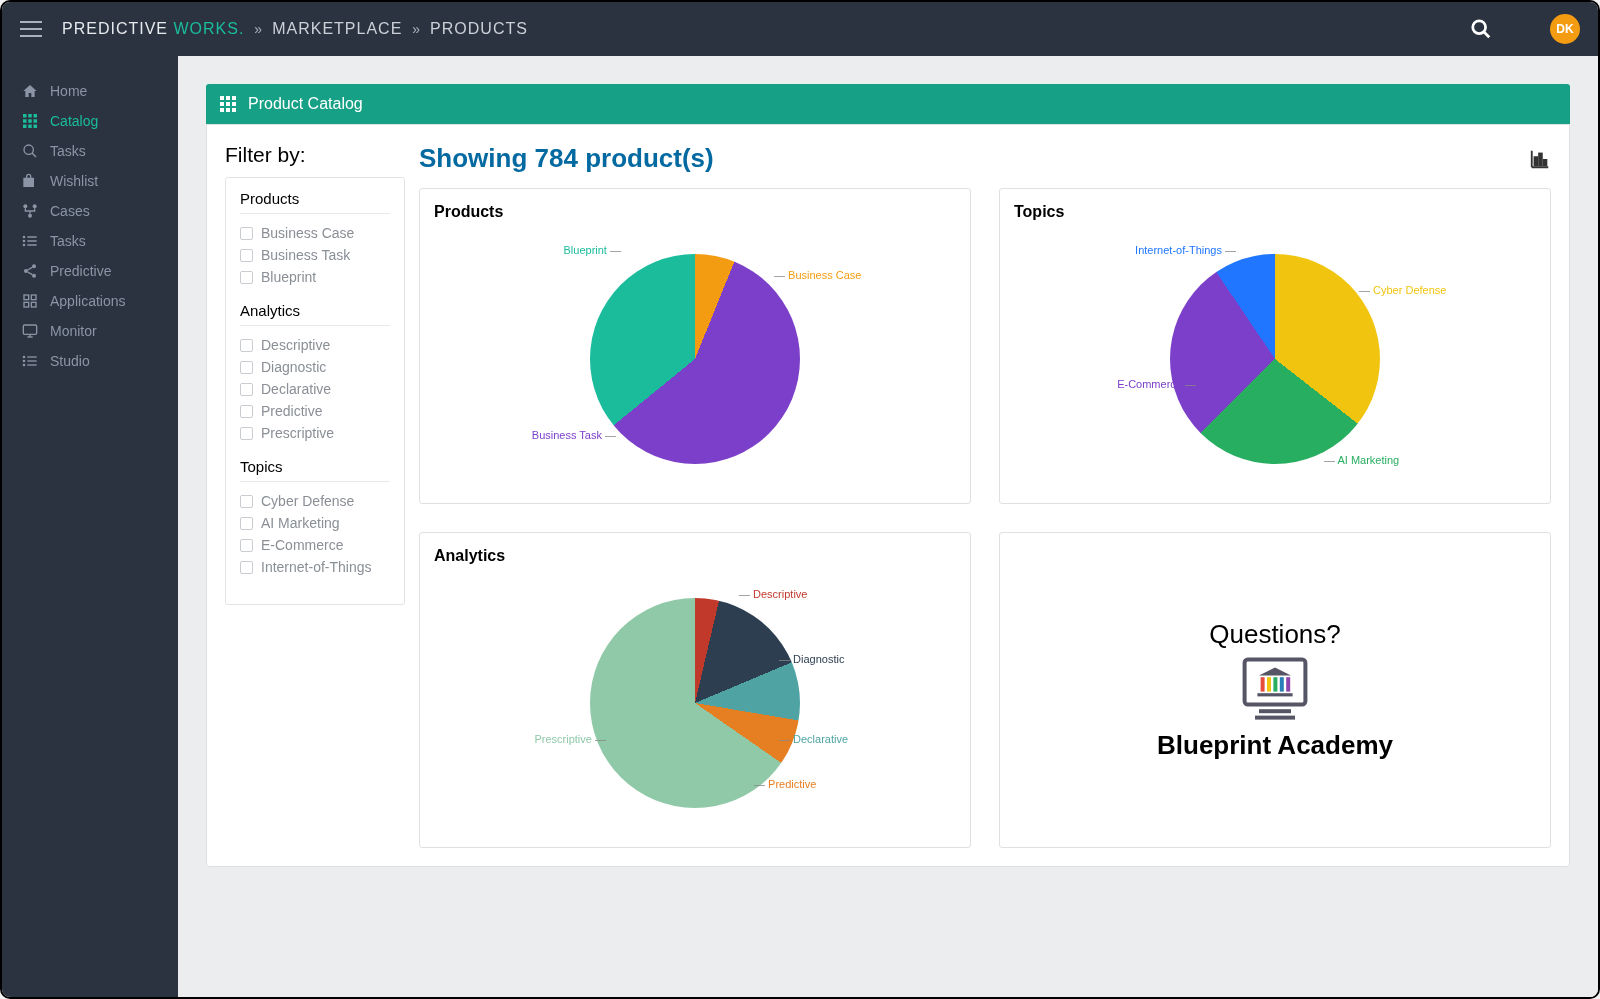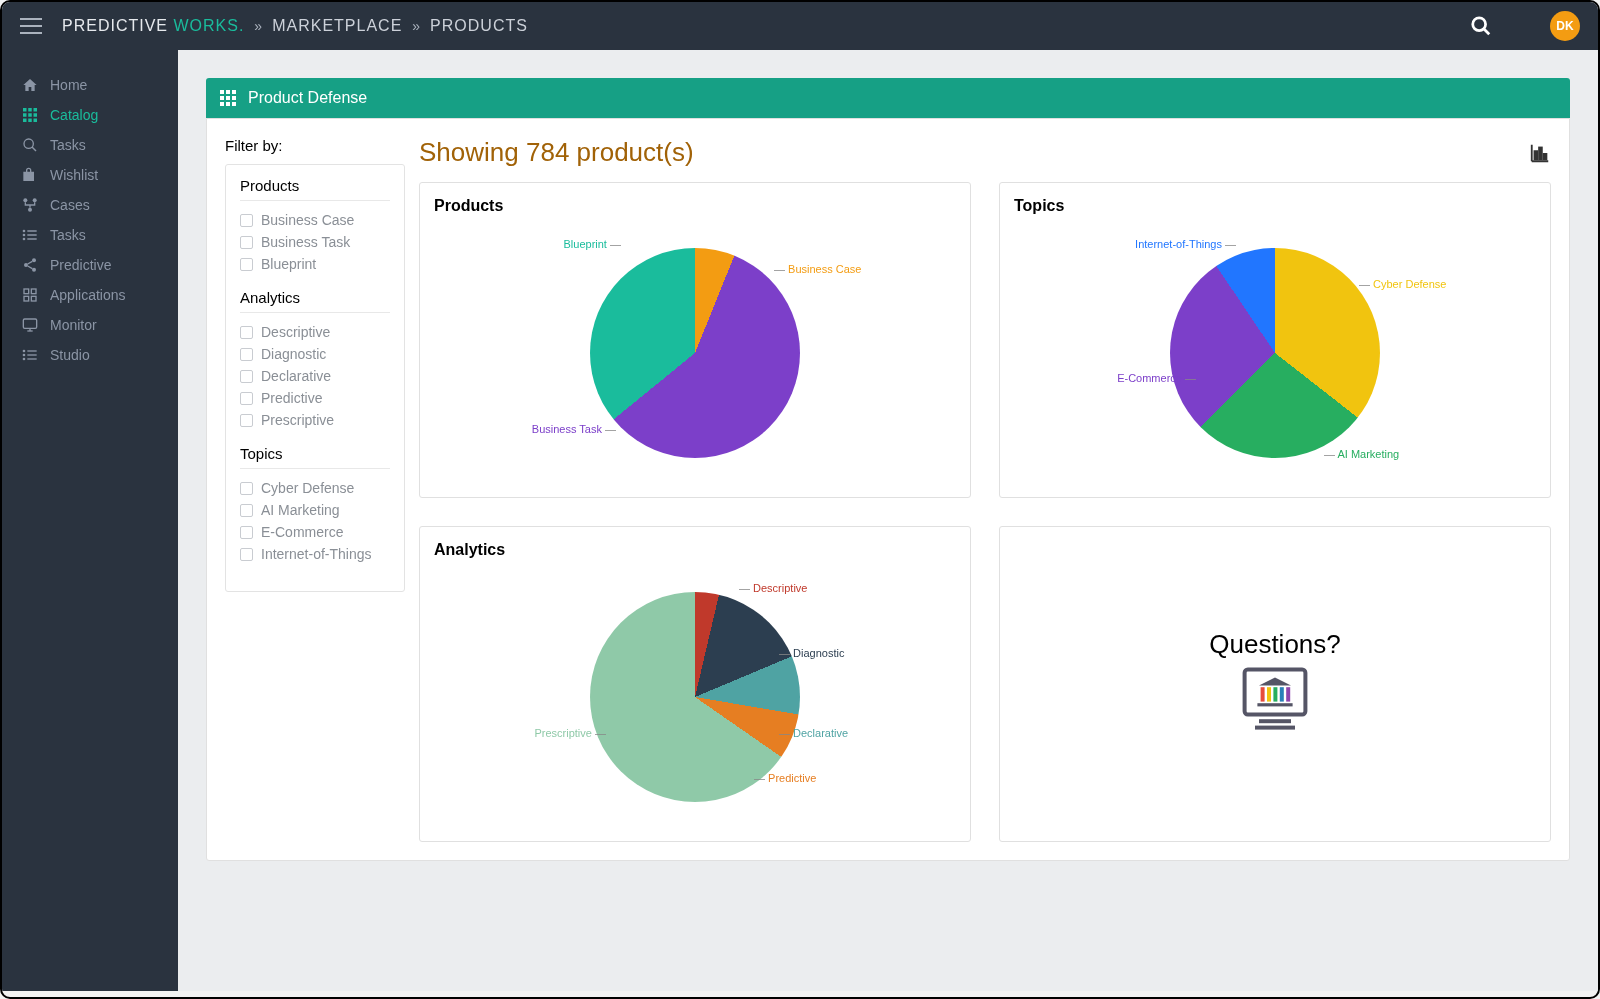--- a/index.html
+++ b/index.html
@@ -1,47 +1,47 @@
 <!DOCTYPE html>
 <html><head>
 <meta charset="utf-8">
 <style>
 * { margin:0; padding:0; box-sizing:border-box; font-family:"Segoe UI",Arial,sans-serif; }
 body { width:1600px; height:999px; background:#f2f2f2; overflow:hidden; position:relative; border:2px solid #000; border-radius:10px; }
-.header { height:48px; background:#2a333f; display:flex; align-items:center; padding:0 18px; color:#fff; }
+.header { height:54px; background:#2a333f; display:flex; align-items:center; padding:0 18px; color:#fff; }
 .hamburger { width:22px; height:16px; display:flex; flex-direction:column; justify-content:space-between; cursor:pointer; margin-right:20px; }
 .hamburger span { height:2px; background:#aab2bd; }
 .brand { font-size:16px; letter-spacing:1px; color:#e6e9ed; font-weight:500; }
 .brand .w { color:#1abc9c; }
 .crumb-sep { margin:0 10px; color:#aab2bd; font-size:14px; }
 .crumb { color:#ccd1d9; font-size:16px; letter-spacing:1px; }
 .header-right { margin-left:auto; display:flex; align-items:center; gap:18px; }
 .search-ico { width:22px; height:22px; }
 .avatar { width:30px; height:30px; border-radius:50%; background:#f39c12; color:#fff; display:flex; align-items:center; justify-content:center; font-size:12px; font-weight:600;margin-left:40px; }
 
 .shell { display:flex; height:calc(100% - 54px); }
 .sidebar { width:176px; background:#2a333f; padding-top:20px; }
 .side-item { display:flex; align-items:center; gap:12px; padding:7px 20px; color:#8b95a5; font-size:14px; cursor:pointer; }
 .side-item.active { color:#1abc9c; }
 .side-ico { width:16px; height:16px; display:flex; align-items:center; justify-content:center; }
 
 .page { flex:1; background:#ebedef; padding:28px; overflow:auto; }
 .panel-head { height:40px; background:#16a085; color:#fff; display:flex; align-items:center; padding:0 14px; border-radius:3px 3px 0 0; gap:12px; font-size:16px; }
 .content { display:flex; gap:14px; background:#fff; padding:18px; border-radius:0 0 3px 3px; border:1px solid #e0e0e0; }
 .filter-col { width:180px; }
-.filter-title { font-size:15px; font-weight:500; margin-bottom:10px; }
+.filter-title { font-size:21px; font-weight:500; margin-bottom:10px; }
 .filter-box { border:1px solid #e3e3e3; border-radius:3px; padding:12px 14px; }
 .filter-section-title { font-size:15px; font-weight:500; margin-bottom:8px; border-bottom:1px solid #e8e8e8; padding-bottom:6px; }
 .filter-section { margin-bottom:14px; }
 .check-row { display:flex; align-items:center; gap:8px; padding:3px 0; font-size:14px; color:#8a8f96; cursor:pointer; }
 .check-box { width:13px; height:13px; border:1px solid #c9ccd1; border-radius:2px; }
 
 .main-col { flex:1; }
 .showing-row { display:flex; align-items:center; justify-content:space-between; margin-bottom:14px; }
-.showing { font-size:26px; color:#a16207; }
+.showing { font-size:26px; color:#0369a1;font-weight:bold; }
 .chart-ico { width:22px; height:22px; }
 
 .card-grid { display:grid; grid-template-columns:1fr 1fr; gap:28px; }
 .card { border:1px solid #e0e0e0; border-radius:3px; background:#fff; padding:14px; min-height:310px; position:relative; }
 .card-title { font-size:16px; font-weight:600; margin-bottom:8px; }
 
 .pie-wrap { position:relative; width:100%; height:260px; display:flex; align-items:center; justify-content:center; }
 .pie { border-radius:50%; width:210px; height:210px; position:relative; }
 .pie-label { position:absolute; font-size:11px; white-space:nowrap; }
 .pie-label .dash { color:#888; }
@@ -197,21 +197,21 @@
           <rect x="0" y="0" width="4" height="4"></rect>
           <rect x="6" y="0" width="4" height="4"></rect>
           <rect x="12" y="0" width="4" height="4"></rect>
           <rect x="0" y="6" width="4" height="4"></rect>
           <rect x="6" y="6" width="4" height="4"></rect>
           <rect x="12" y="6" width="4" height="4"></rect>
           <rect x="0" y="12" width="4" height="4"></rect>
           <rect x="6" y="12" width="4" height="4"></rect>
           <rect x="12" y="12" width="4" height="4"></rect>
         </svg>
-      <span>Product Defense</span>
+      <span>Product Catalog</span>
     </div>
 
     <div class="content">
 
       <div class="filter-col">
         <div class="filter-title">Filter by:</div>
         <div class="filter-box" id="filter-box">
             <div class="filter-section">
               <div class="filter-section-title">Products</div>
               <div class="check-row">
@@ -322,18 +322,19 @@
               <rect x="30" y="74" width="40" height="5" fill="#556"></rect>
               <rect x="25" y="82" width="50" height="5" fill="#556"></rect>
               <polygon points="50,22 30,32 70,32" fill="#556"></polygon>
               <rect x="32" y="34" width="5" height="18" fill="#e74c3c"></rect>
               <rect x="40" y="34" width="5" height="18" fill="#f1c40f"></rect>
               <rect x="48" y="34" width="5" height="18" fill="#27ae60"></rect>
               <rect x="56" y="34" width="5" height="18" fill="#2980b9"></rect>
               <rect x="64" y="34" width="5" height="18" fill="#8e44ad"></rect>
               <rect x="28" y="54" width="44" height="4" fill="#556"></rect>
             </svg>
+            <div class="academy">Blueprint Academy</div>
           </div>
         </div>
       </div>
     </div>
   </div>
 </div>
 
 </body></html>

